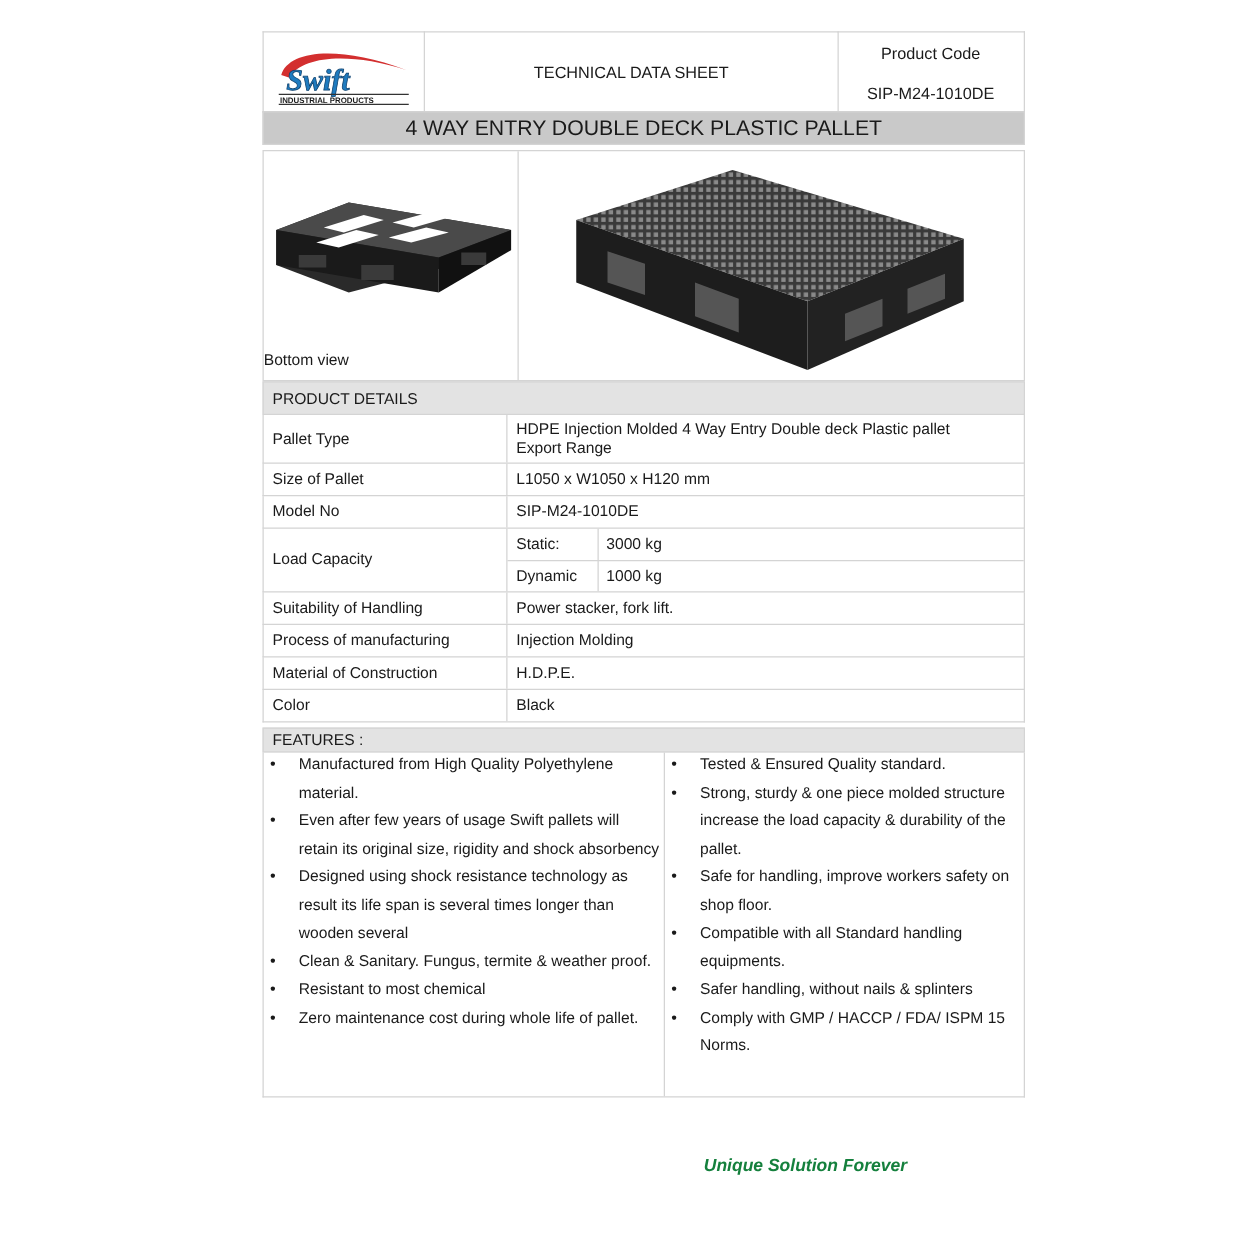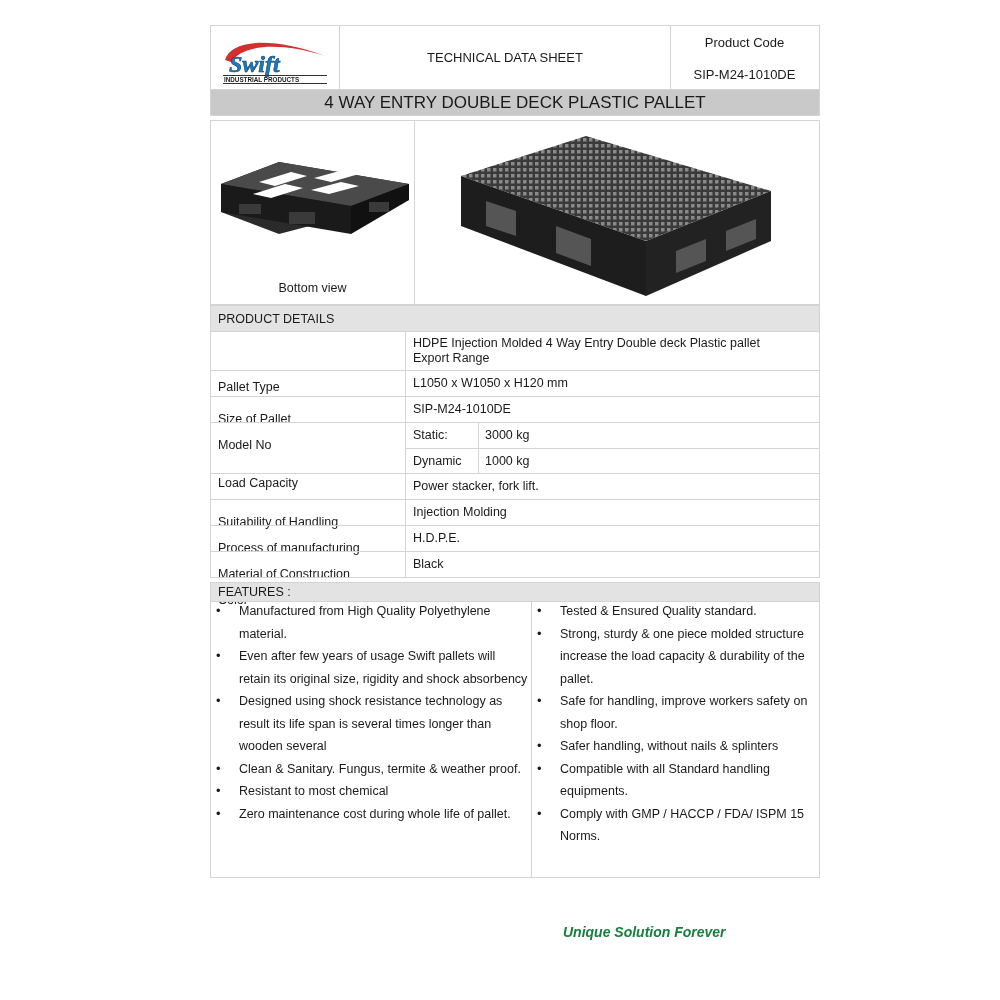--- a/index.html
+++ b/index.html
@@ -9,21 +9,21 @@
   .gray { background:#c9c9c9; }
   .lgray { background:#e3e3e3; }
   .logo-cell { left:0; top:0; width:130px; height:65px; border:1px solid #d4d4d4; border-right:none; }
   .title-cell { left:129px; top:0; width:332px; height:65px; border:1px solid #d4d4d4; display:flex; align-items:center; justify-content:center; font-size:13px; }
   .code-cell { left:460px; top:0; width:150px; height:65px; border:1px solid #d4d4d4; border-left:none; font-size:13px; text-align:center; }
   .banner { left:0; top:64px; width:610px; height:27px; border:1px solid #d4d4d4; display:flex; align-items:center; justify-content:center; font-size:17px; }
   .imgrow { left:0; top:95px; width:610px; height:185px; border:1px solid #d4d4d4; }
   .img-left { left:0; top:0; width:204px; height:183px; border-right:1px solid #d4d4d4; }
   .section-hdr { display:flex; align-items:center; padding-left:7px; font-size:12.5px; }
   .row { position:absolute; left:0; width:610px; border:1px solid #d4d4d4; border-top:none; box-sizing:border-box; font-size:12.5px; }
-  .row .lbl { position:absolute; left:7px;margin-top:36px; }
+  .row .lbl { position:absolute; left:7px; }
   .row .val { position:absolute; left:202px; }
   .row .divider { position:absolute; left:194px; top:0; bottom:0; border-left:1px solid #d4d4d4; }
   .feat-box { left:0; top:577px; width:610px; height:276px; border:1px solid #d4d4d4; border-top:none; }
   ul.feat { list-style:none; margin:0; padding:0; position:absolute; font-size:12.5px; line-height:22.5px; }
   ul.feat li { position:relative; padding-left:28px; }
   ul.feat li::before { content:"\2022"; position:absolute; left:5px; top:0; font-size:13px; }
   .tagline { position:absolute; left:563px; top:924px; font-family:Liberation Sans, sans-serif; font-style:italic; font-weight:bold; font-size:14px; color:#15803d; }
 </style>
 </head>
 <body>
@@ -61,21 +61,21 @@
         <polygon points="2,28 132,50 132,78 2,56" fill="#1a1a1a"></polygon>
         <polygon points="132,50 190,28 190,44 132,78" fill="#111"></polygon>
         <polygon points="40,26 72,16 88,20 56,30" fill="#fff"></polygon>
         <polygon points="95,22 124,14 140,18 112,26" fill="#fff"></polygon>
         <polygon points="34,38 66,28 84,32 52,42" fill="#fff"></polygon>
         <polygon points="92,34 122,26 140,30 110,38" fill="#fff"></polygon>
         <rect x="20" y="48" width="22" height="10" fill="#3a3a3a"></rect>
         <rect x="70" y="56" width="26" height="12" fill="#3a3a3a"></rect>
         <rect x="150" y="46" width="20" height="10" fill="#3a3a3a"></rect>
       </svg>
-      <div style="position:absolute;left:0;right:0;top:160px;text-align:center;font-size:12.5px;">Bottom view</div>
+      <div style="position:absolute;left:0;right:0;top:160px;text-align:left;font-size:12.5px;">Bottom view</div>
     </div>
     <svg width="330" height="170" viewBox="0 0 330 170" style="position:absolute;left:245px;top:10px;">
       <defs>
         <pattern id="grid" width="6" height="6" patternUnits="userSpaceOnUse">
           <rect width="6" height="6" fill="#3a3a3a"></rect>
           <rect x="1" y="1" width="3.5" height="3.5" fill="#8a8a8a"></rect>
         </pattern>
       </defs>
       <polygon points="5,45 130,5 315,60 190,110" fill="url(#grid)"></polygon>
       <polygon points="5,45 190,110 190,165 5,95" fill="#1d1d1d"></polygon>
@@ -182,27 +182,27 @@
         <li>
           <div>Strong, sturdy &amp; one piece molded structure</div>
           <div>increase the load capacity &amp; durability of the</div>
           <div>pallet.</div>
         </li>
         <li>
           <div>Safe for handling, improve workers safety on</div>
           <div>shop floor.</div>
         </li>
         <li>
-          <div>Safer handling, without nails &amp; splinters</div>
-        </li>
-        <li>
           <div>Compatible with all Standard handling</div>
           <div>equipments.</div>
         </li>
         <li>
+          <div>Safer handling, without nails &amp; splinters</div>
+        </li>
+        <li>
           <div>Comply with GMP / HACCP / FDA/ ISPM 15</div>
           <div>Norms.</div>
         </li>
       </ul>
   </div>
 </div>
 
 <div class="tagline">Unique Solution Forever</div>
 
 </body></html>

